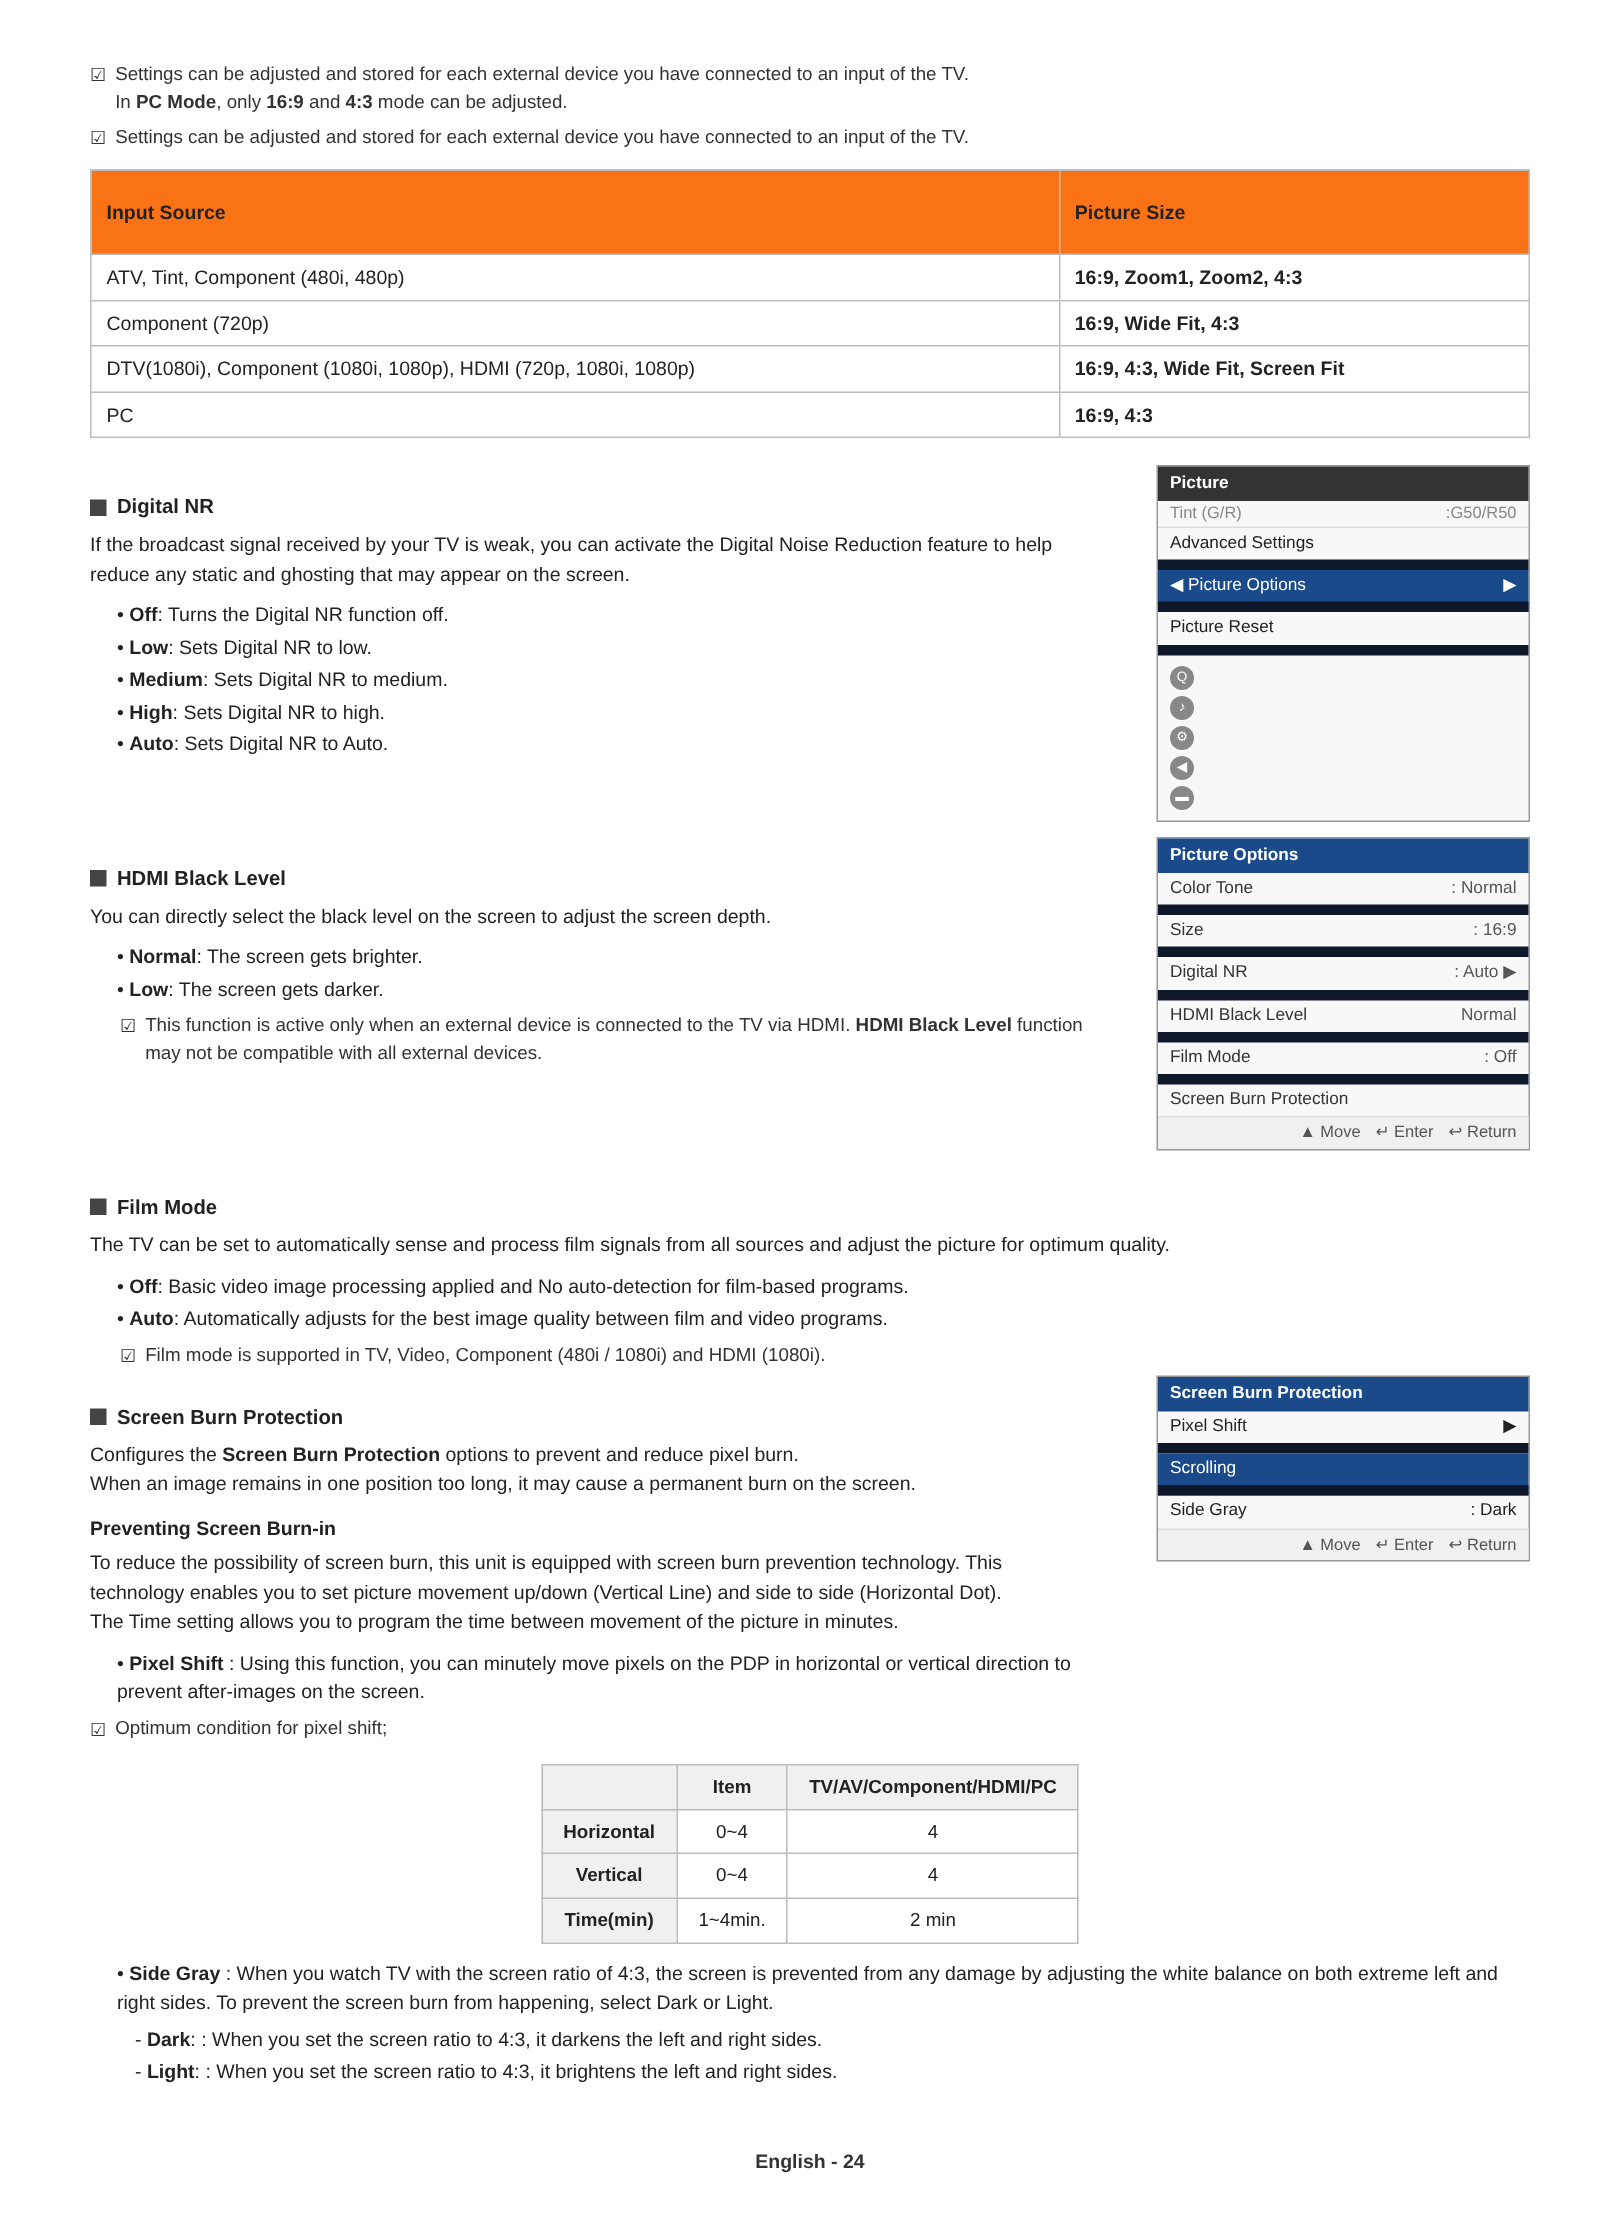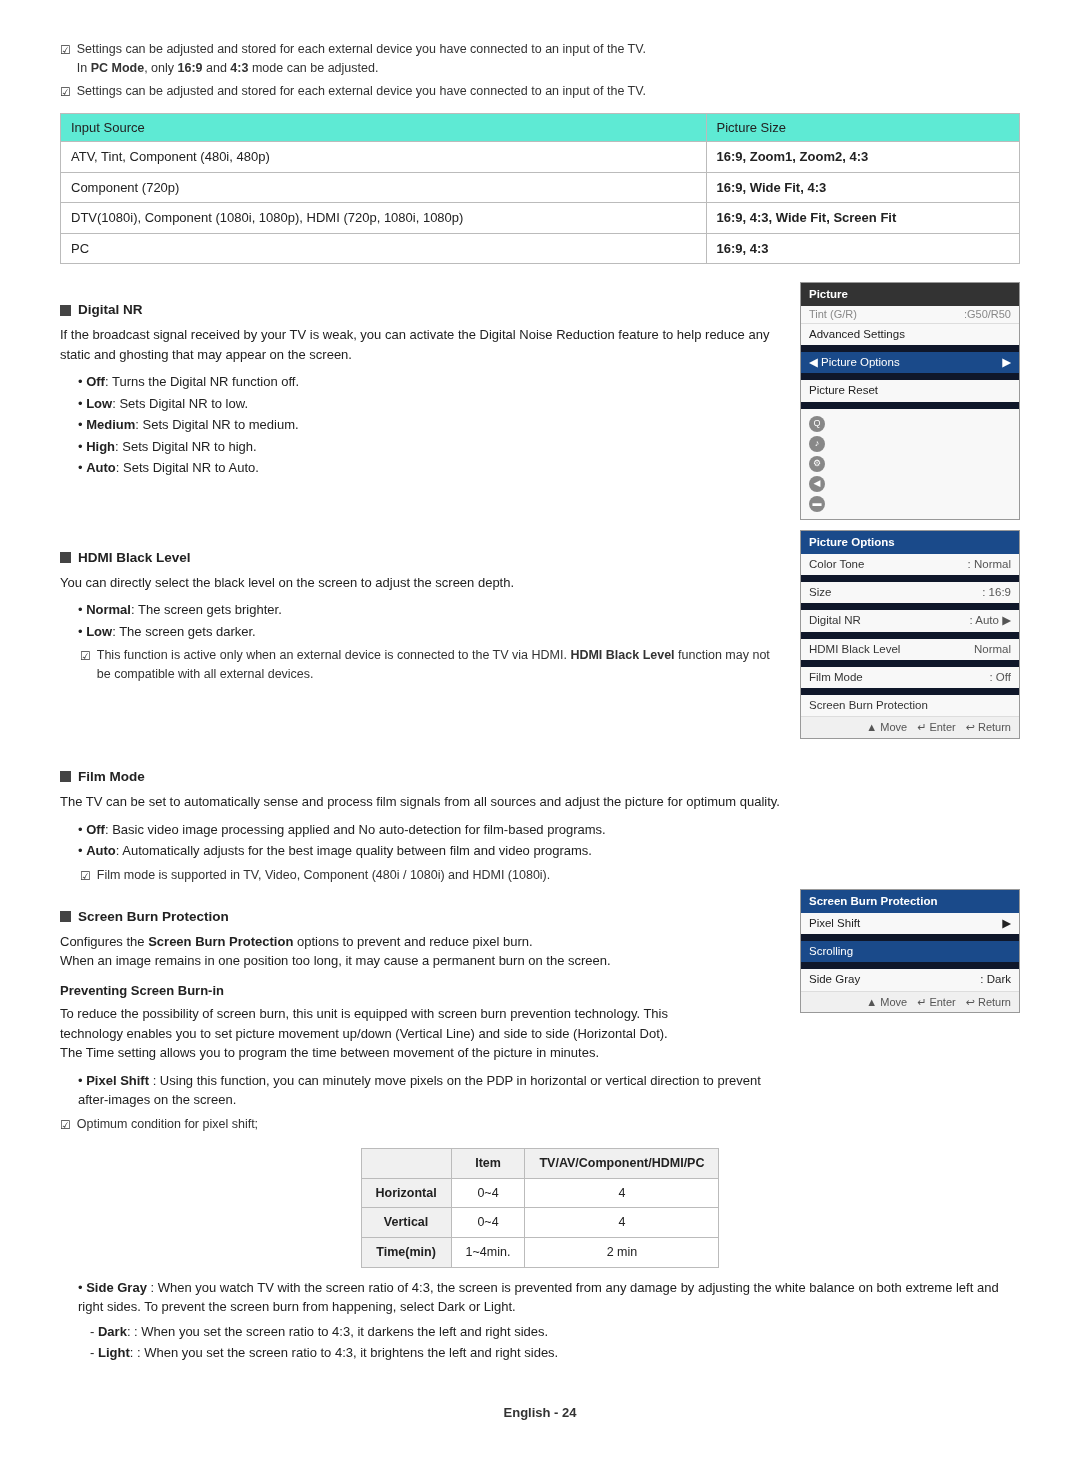--- a/index.html
+++ b/index.html
@@ -26,25 +26,25 @@
       margin-top: 1px;
       flex-shrink: 0;
     }
     .main-table {
       width: 100%;
       border-collapse: collapse;
       margin: 12px 0 18px 0;
       font-size: 13px;
     }
     .main-table th {
-      background: #5eead4;
+      background: #f97316;
       border: 1px solid #bbb;
-      padding: 4px 10px;
+      padding: 18px 10px;
       text-align: left;
-      font-weight: normal;
+      font-weight: bold;
     }
     .main-table td {
       border: 1px solid #bbb;
       padding: 5px 10px;
     }
     .main-table td.bold-val {
       font-weight: bold;
     }
     .section-header {
       display: flex;
@@ -80,21 +80,21 @@
     }
     .two-col {
       display: flex;
       gap: 30px;
       align-items: flex-start;
     }
     .text-col {
       flex: 1;
     }
     .ui-panel {
-      width: 220px;
+      width: 249px;
       flex-shrink: 0;
     }
     .panel-box {
       border: 1px solid #999;
       background: #f8f8f8;
       font-size: 12px;
       margin-bottom: 10px;
     }
     .panel-title {
       background: #333;

